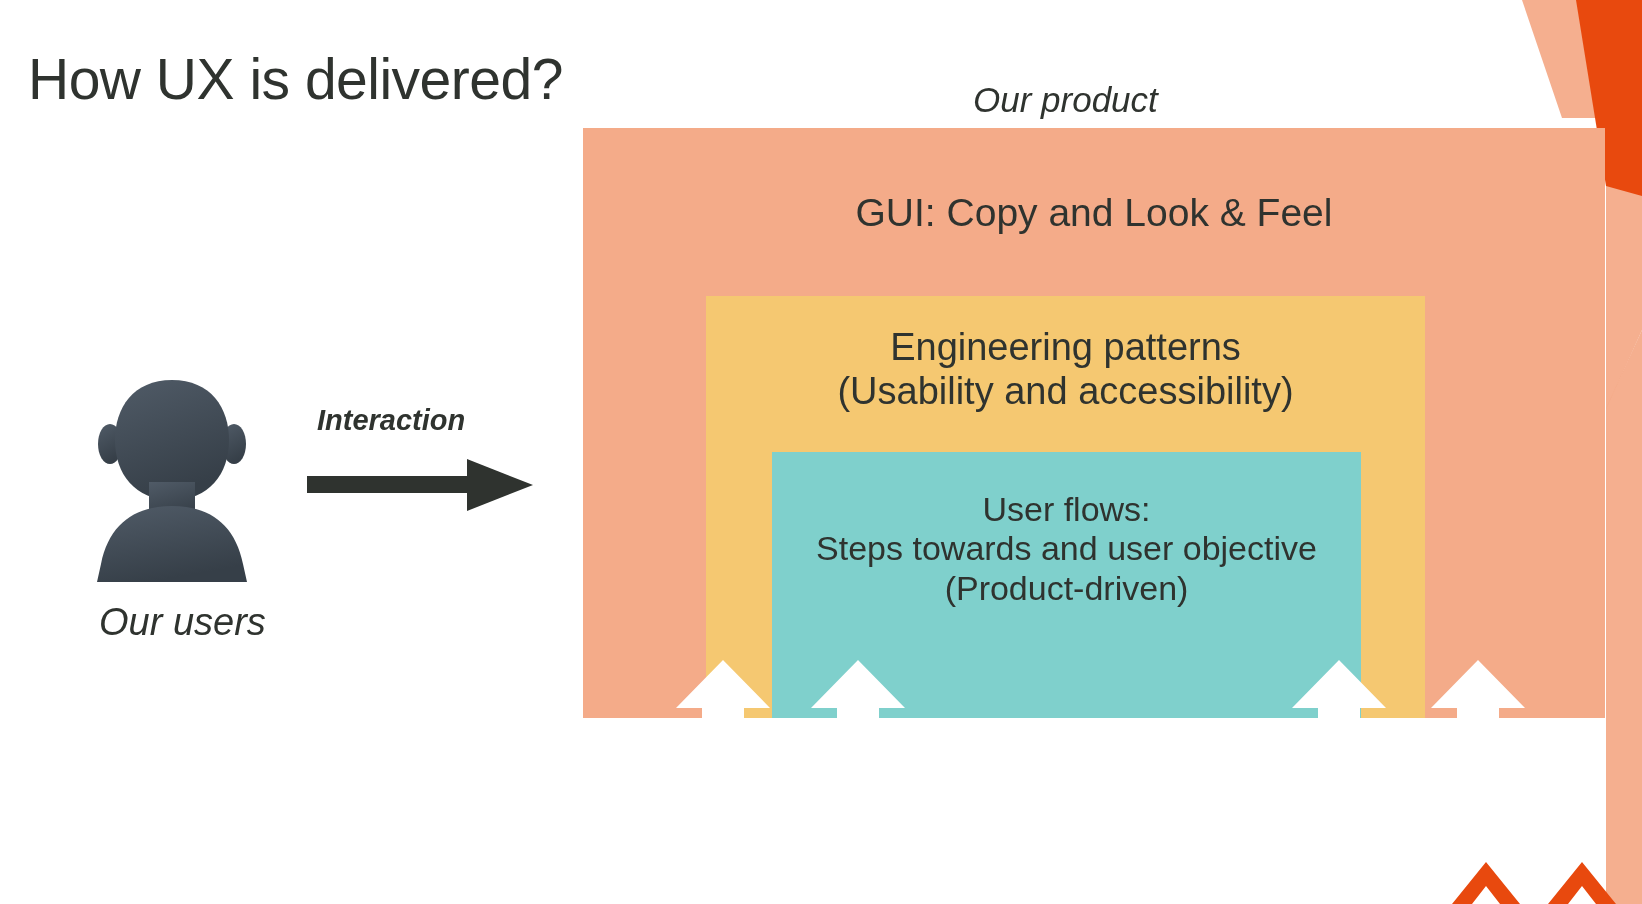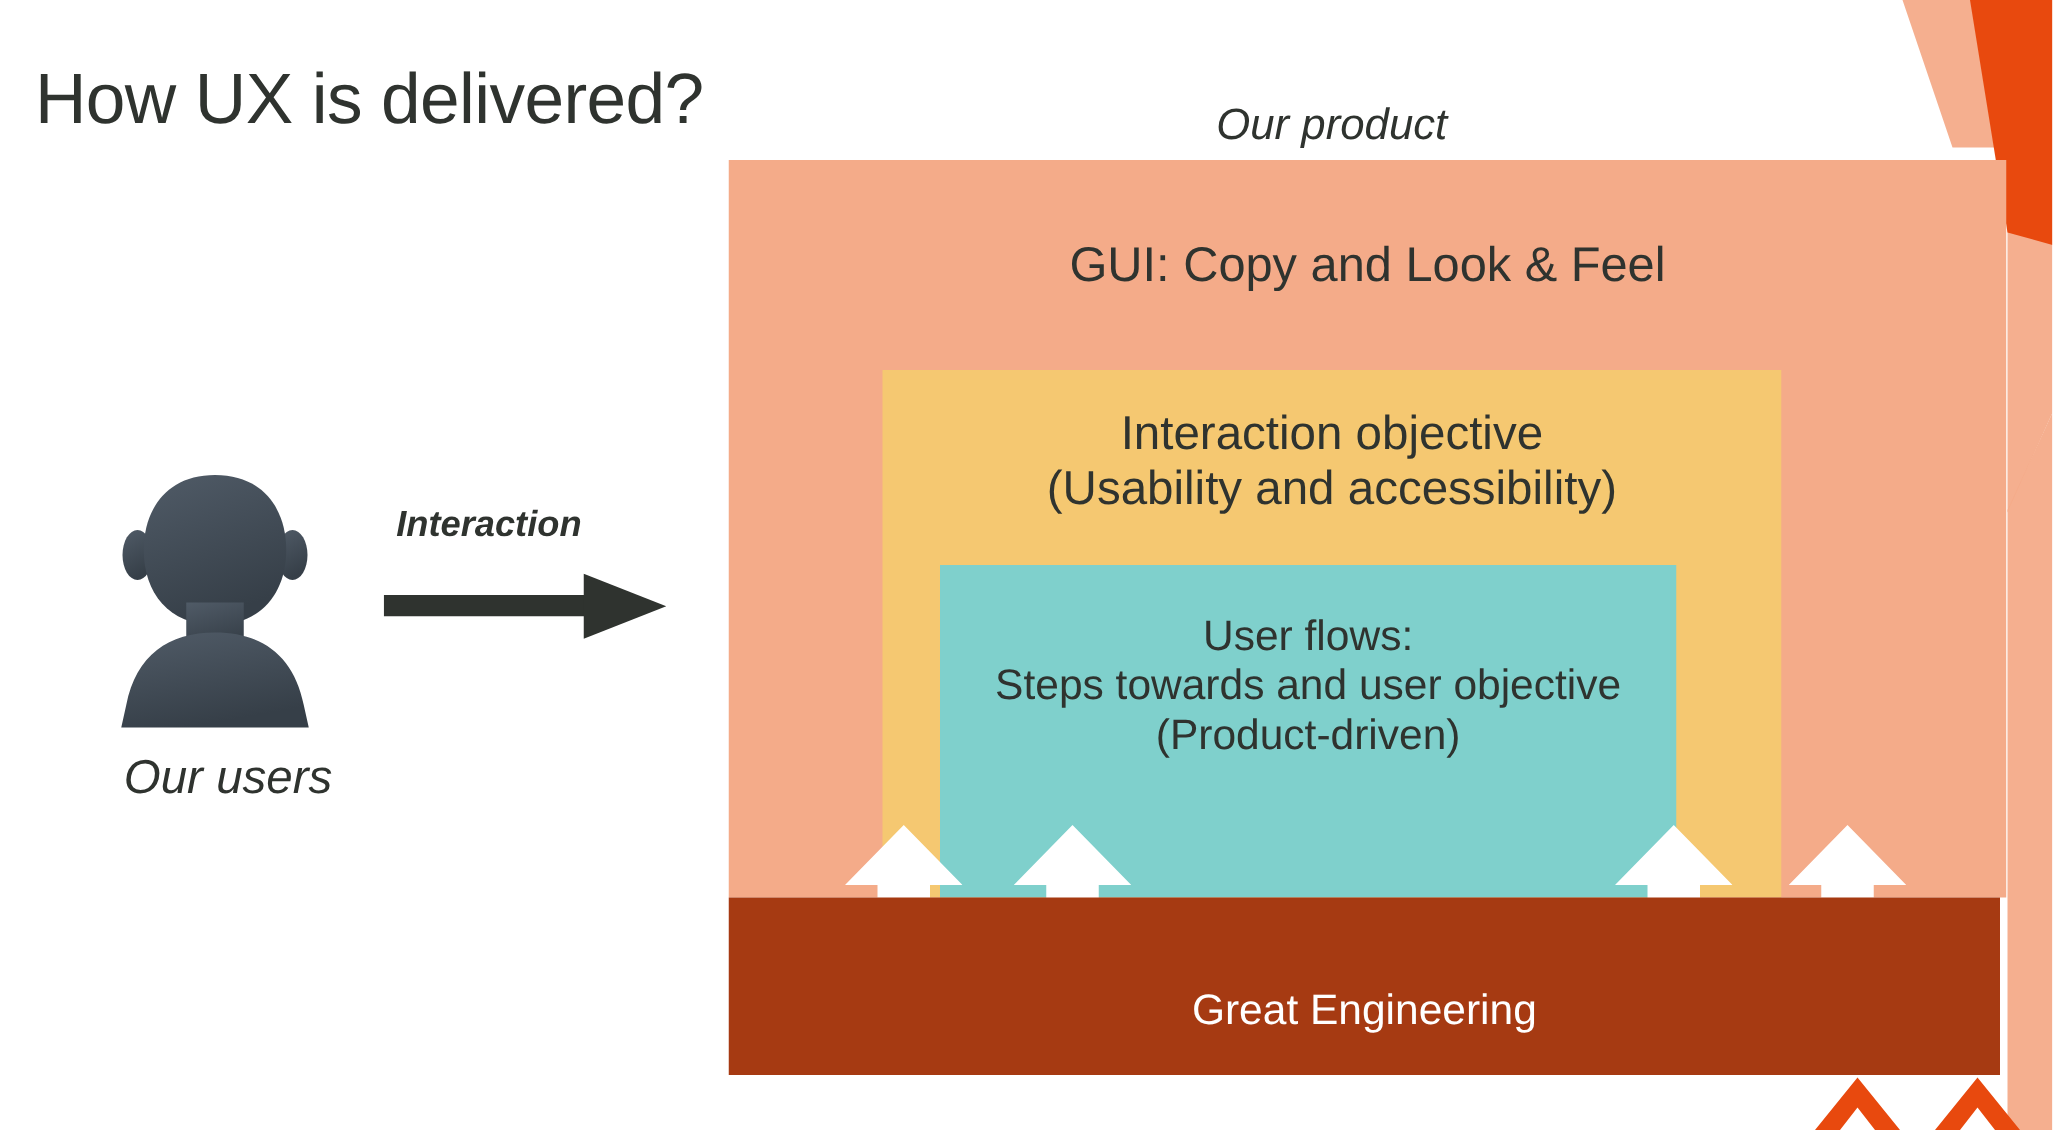--- a/index.html
+++ b/index.html
@@ -121,21 +121,21 @@
     width: 719px;
     height: 422px;
     background: #F5C871;
   }
   #box-interaction-patterns .layer-text {
     font-size: 38px;
     margin-top: 29px;
   }
 
   #box-user-flows {
-    left: 752px;
+    left: 772px;
     top: 452px;
     width: 589px;
     height: 266px;
     background: #7FD0CC;
   }
   #box-user-flows .layer-text {
     font-size: 34px;
     margin-top: 38px;
   }
 
@@ -213,21 +213,21 @@
   <svg id="interaction-arrow" viewBox="0 0 228 60" aria-hidden="true">
     <rect x="0" y="21" width="168" height="17" fill="#2F332F"></rect>
     <polygon points="160,4 226,30 160,56" fill="#2F332F"></polygon>
   </svg>
 
   <div id="box-gui" class="layer-box">
     <div class="layer-text">GUI: Copy and Look &amp; Feel</div>
   </div>
 
   <div id="box-interaction-patterns" class="layer-box">
-    <div class="layer-text">Interaction objective
+    <div class="layer-text">Engineering patterns
 (Usability and accessibility)</div>
   </div>
 
   <div id="box-user-flows" class="layer-box">
     <div class="layer-text">User flows:
 Steps towards and user objective
 (Product-driven)</div>
   </div>
 
   <svg id="up-arrow-1" class="up-arrow" viewBox="0 0 94 122" aria-hidden="true">
@@ -236,17 +236,14 @@
   <svg id="up-arrow-2" class="up-arrow" viewBox="0 0 94 122" aria-hidden="true">
     <polygon points="47,0 94,48 68,48 68,122 26,122 26,48 0,48" fill="#FFFFFF"></polygon>
   </svg>
   <svg id="up-arrow-3" class="up-arrow" viewBox="0 0 94 122" aria-hidden="true">
     <polygon points="47,0 94,48 68,48 68,122 26,122 26,48 0,48" fill="#FFFFFF"></polygon>
   </svg>
   <svg id="up-arrow-4" class="up-arrow" viewBox="0 0 94 122" aria-hidden="true">
     <polygon points="47,0 94,48 68,48 68,122 26,122 26,48 0,48" fill="#FFFFFF"></polygon>
   </svg>
 
-  <div id="box-engineering">
-    <div class="layer-text">Great Engineering</div>
-  </div>
 
 </div>
 
 </body></html>

